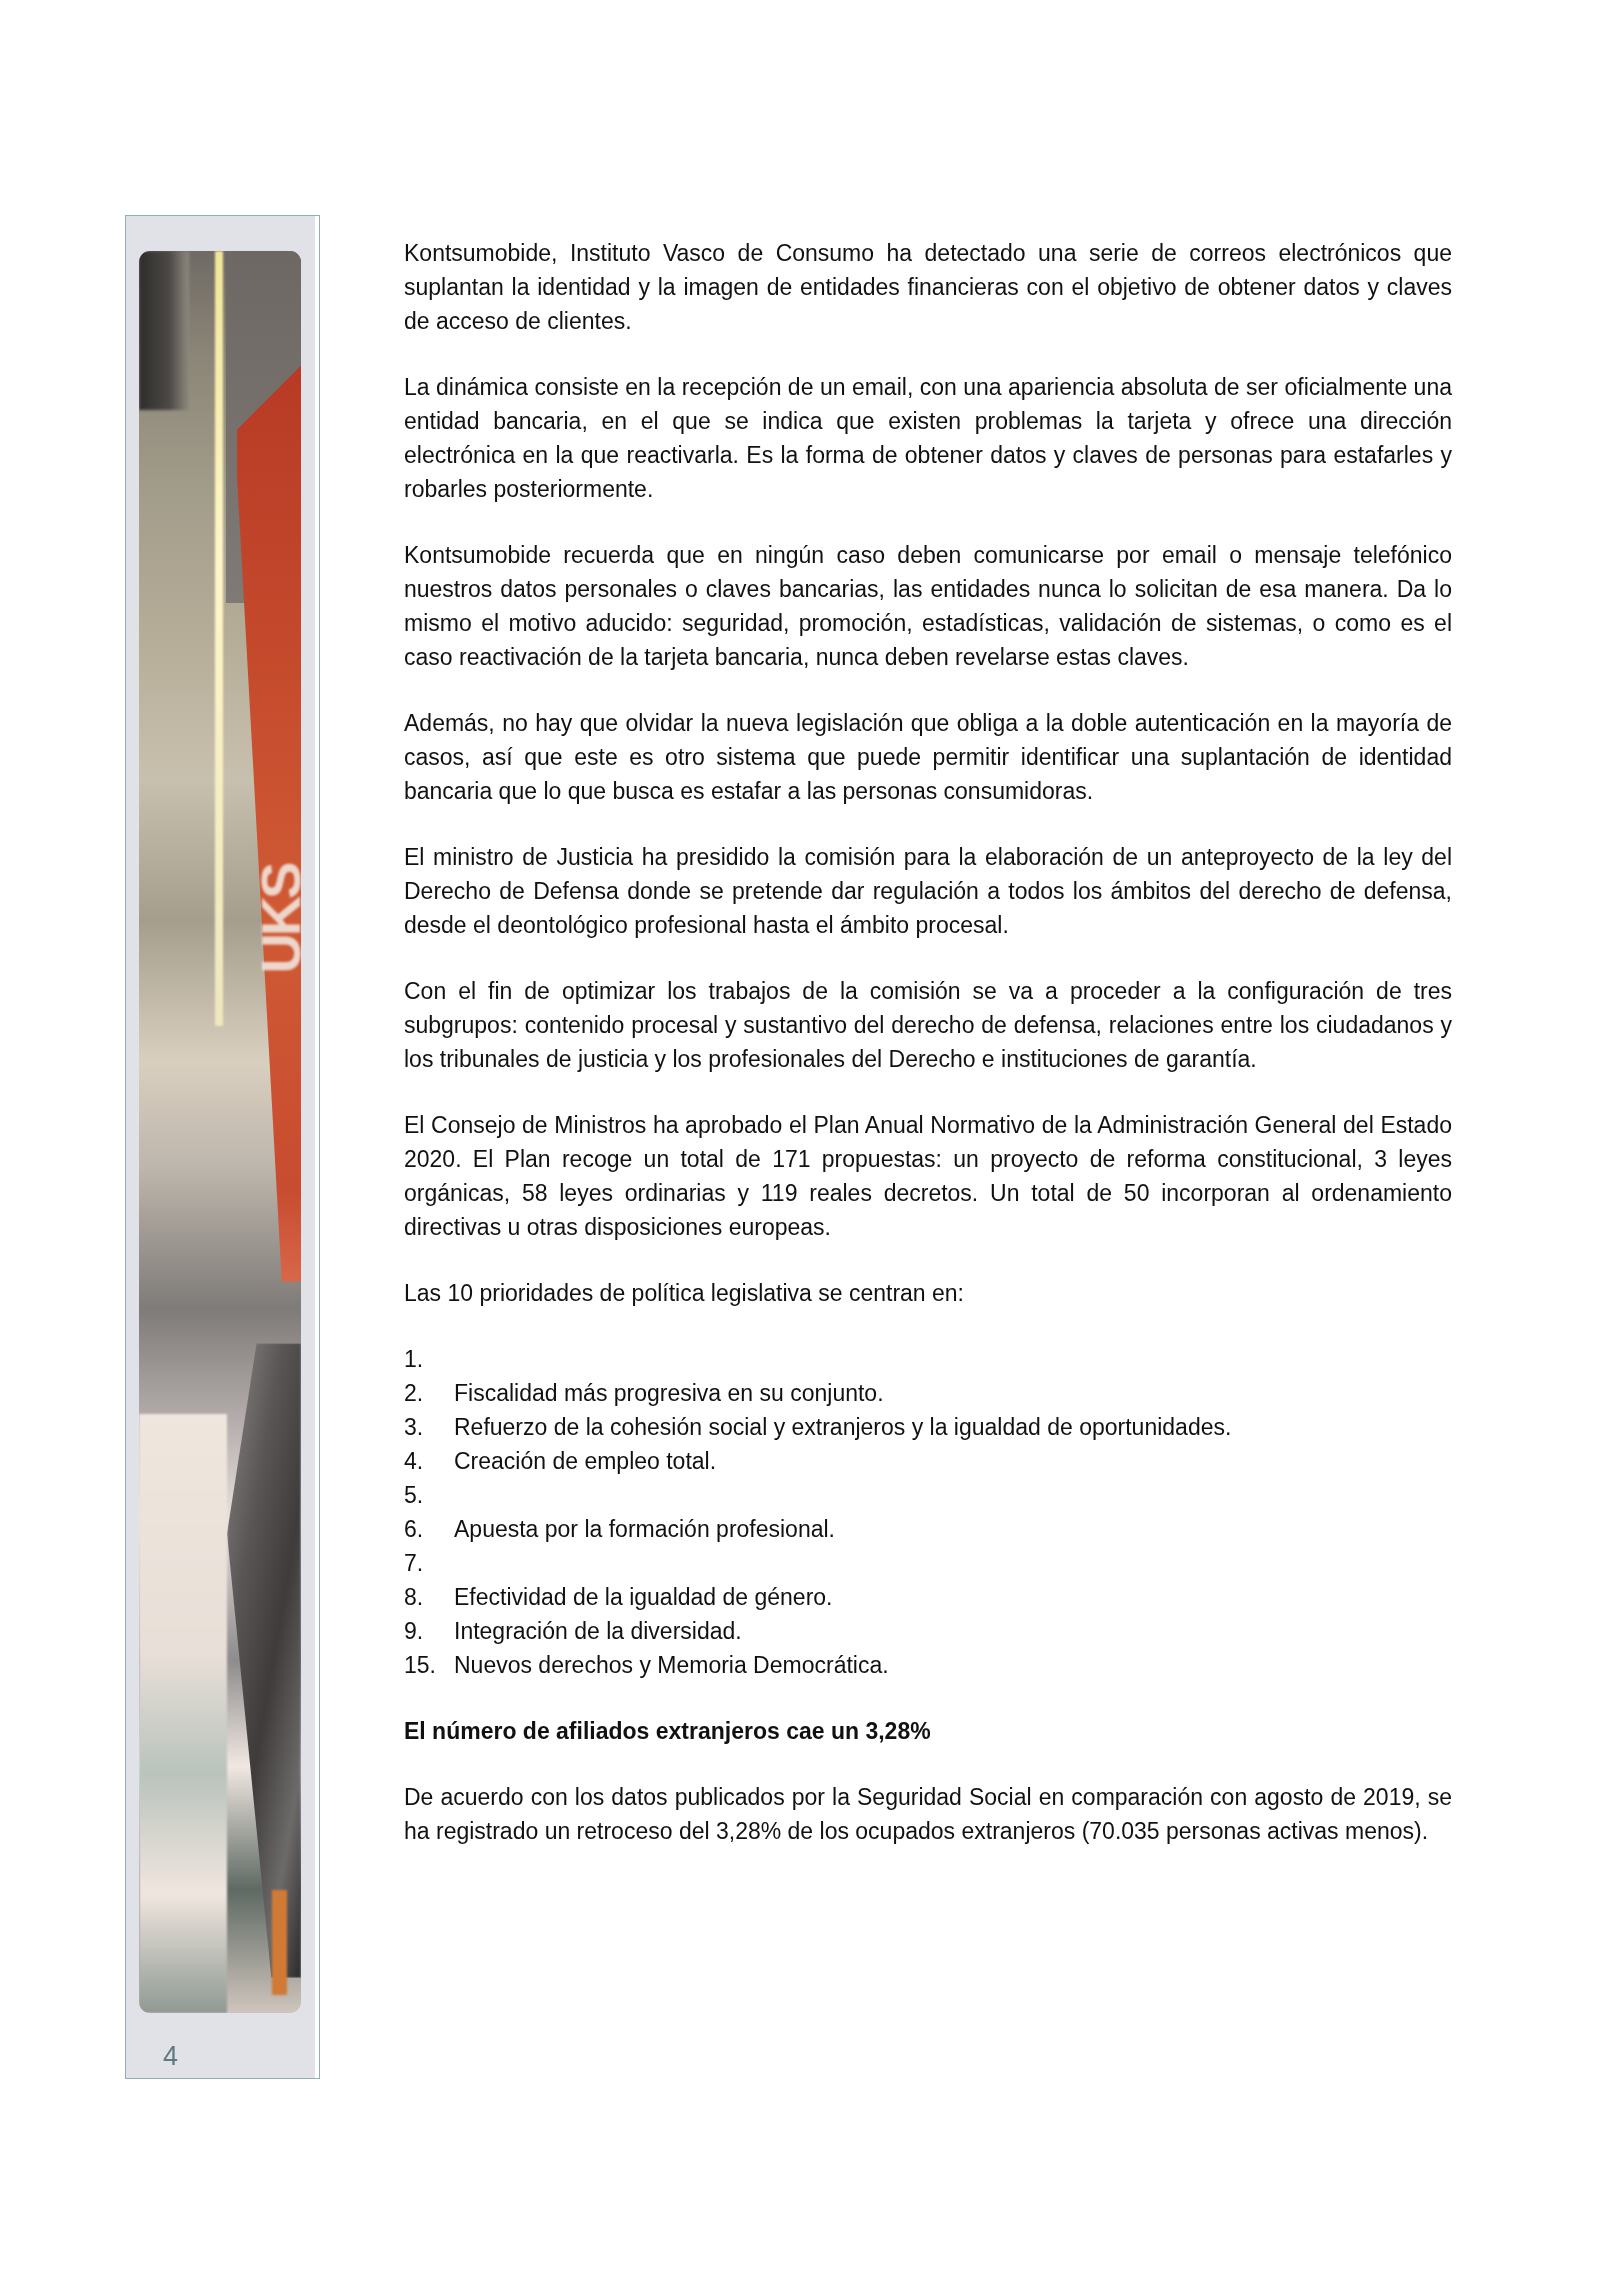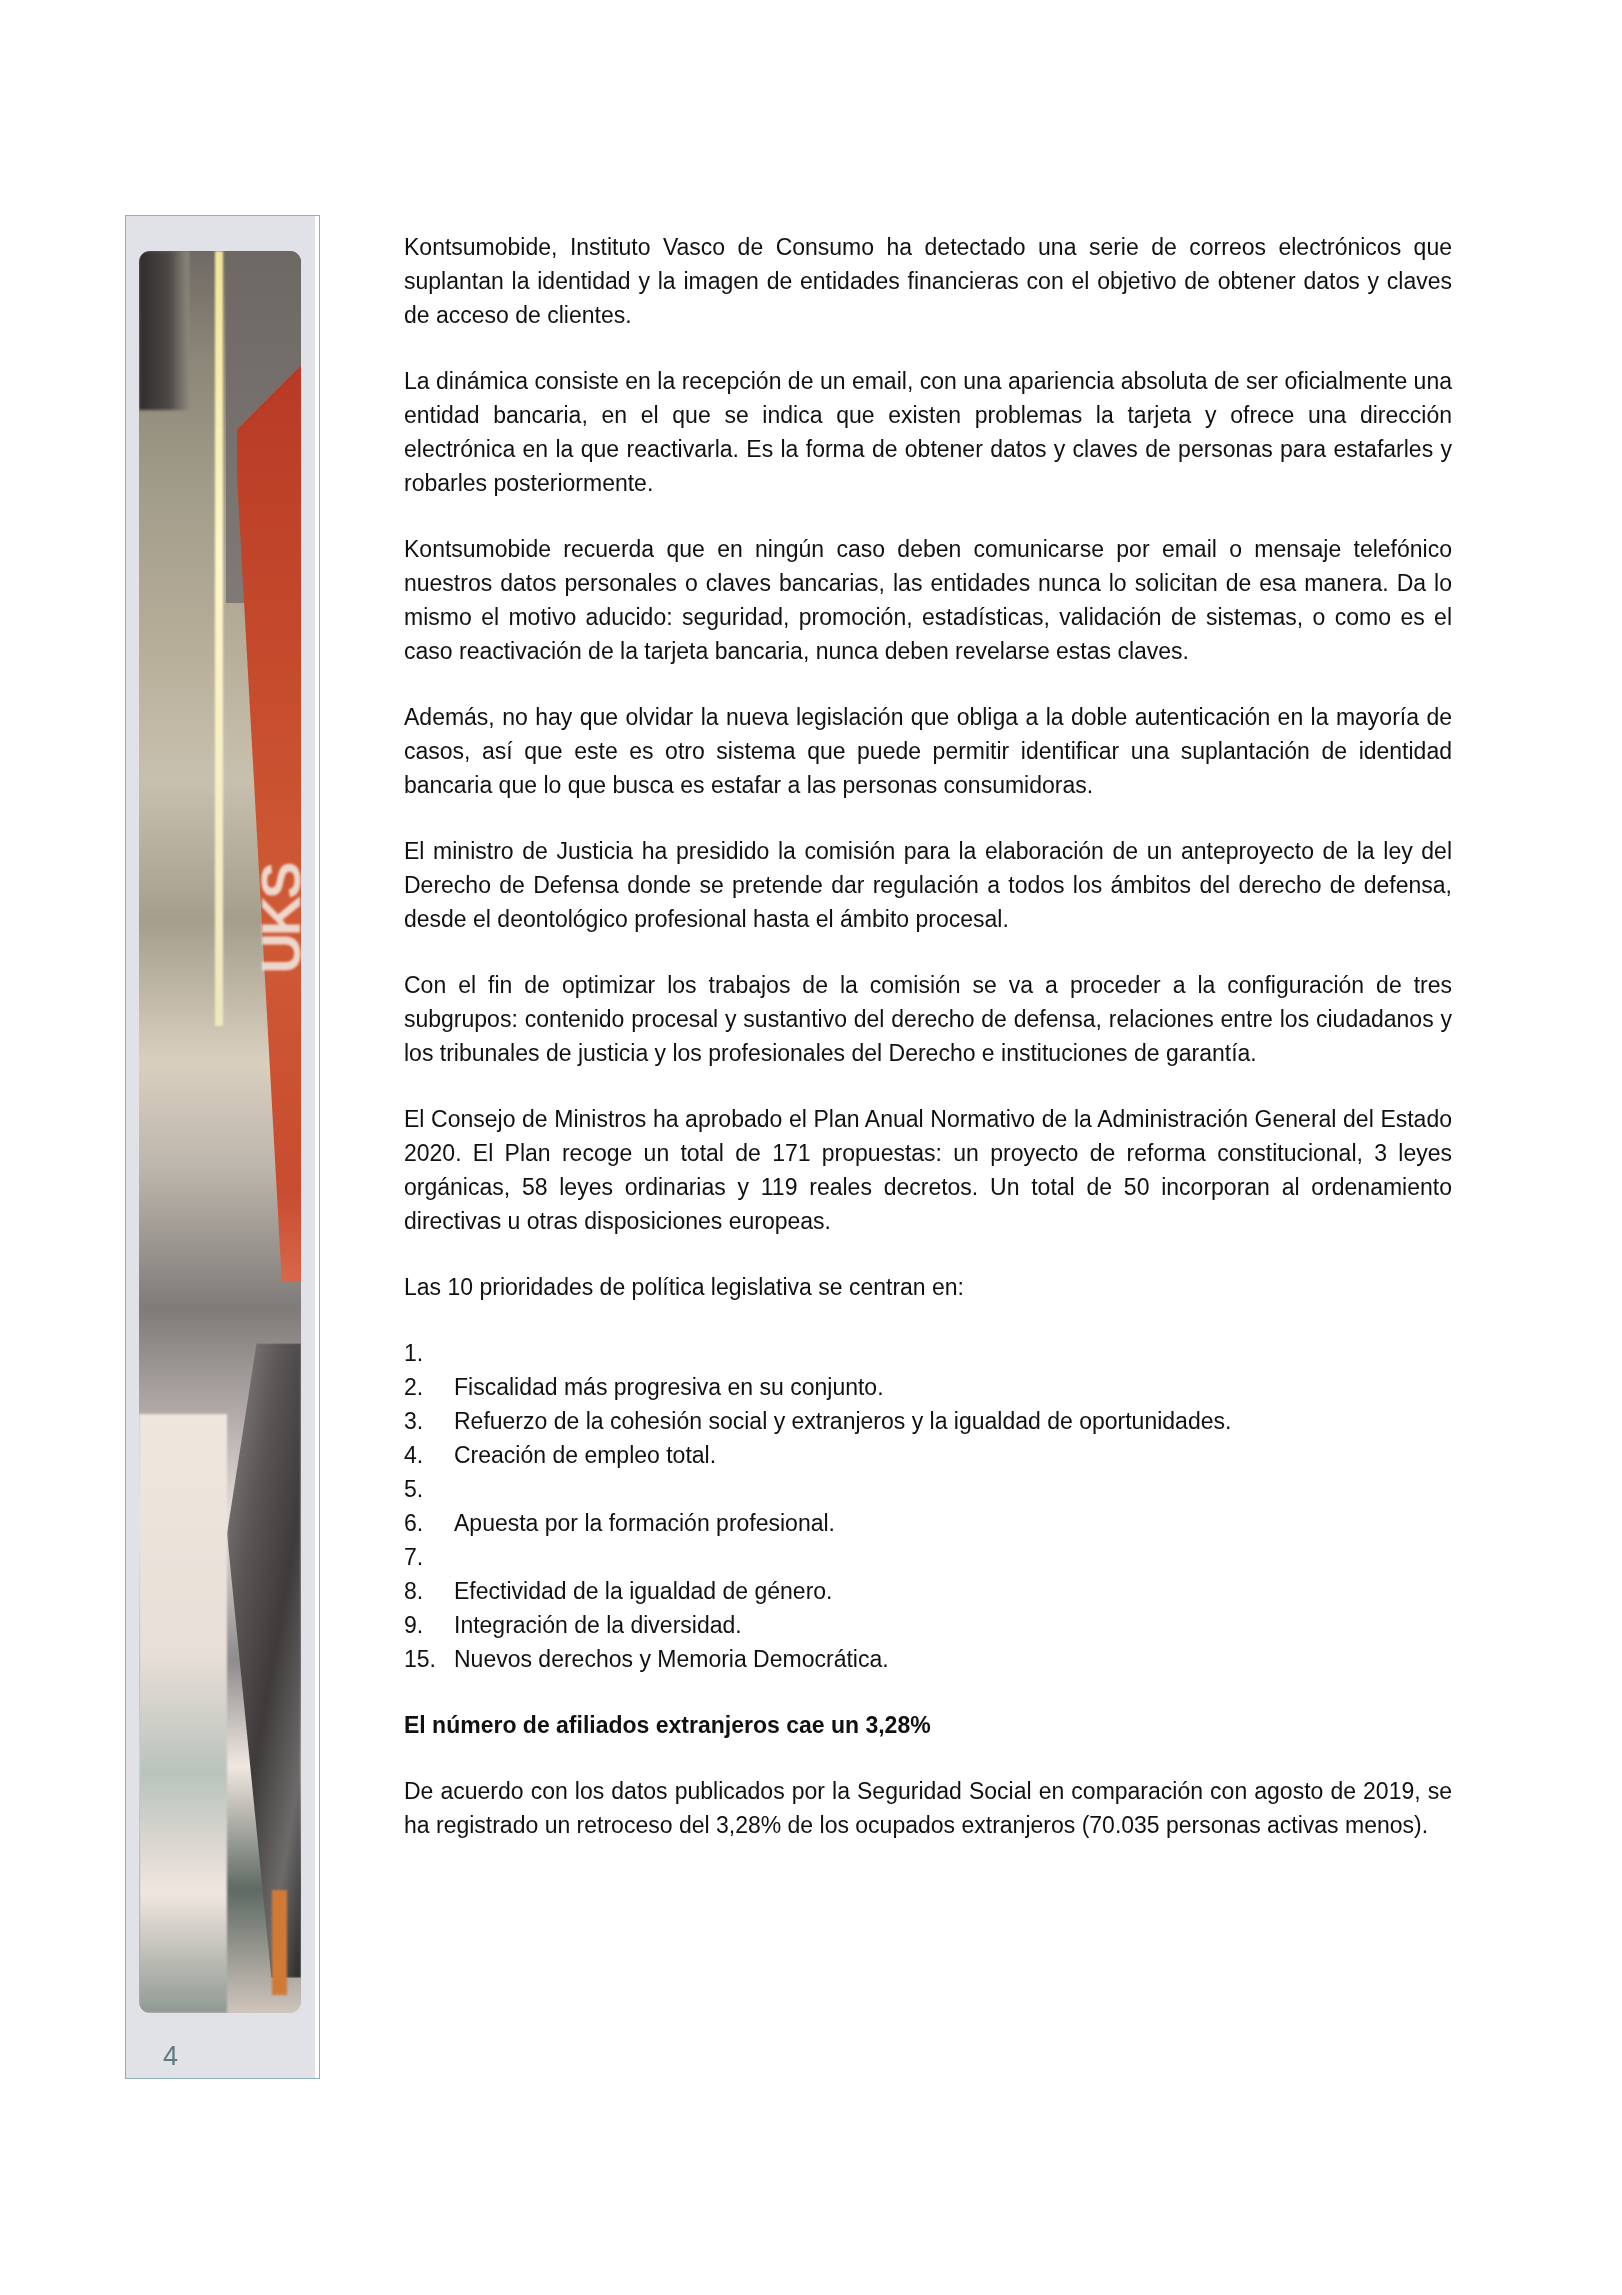--- a/index.html
+++ b/index.html
@@ -68,21 +68,21 @@
     }
 
     .content {
       position: absolute; left: 404px; top: 230px; width: 1048px;
       font-family: "Liberation Sans", sans-serif; font-size: 23px; line-height: 34px;
       color: #111111; text-align: justify;
     }
     .content h2 {
       font-size: 23px; font-weight: bold; margin: 0 0 32px 0; line-height: 34px;
     }
-    .content p { margin: 0 0 32px 0; }
+    .content p { margin: 6px 0 32px 0; }
     .content ol { margin: 0 0 32px 0; padding: 0; list-style: none; }
     .content ol li { display: flex; line-height: 34px; text-align: left; }
     .content ol li .num { width: 50px; flex: 0 0 50px; }
   </style>
 </head>
 <body>
 
 <div class="sidebar-frame">
   <div class="sidebar-fill">
     <div class="sidebar-image">

